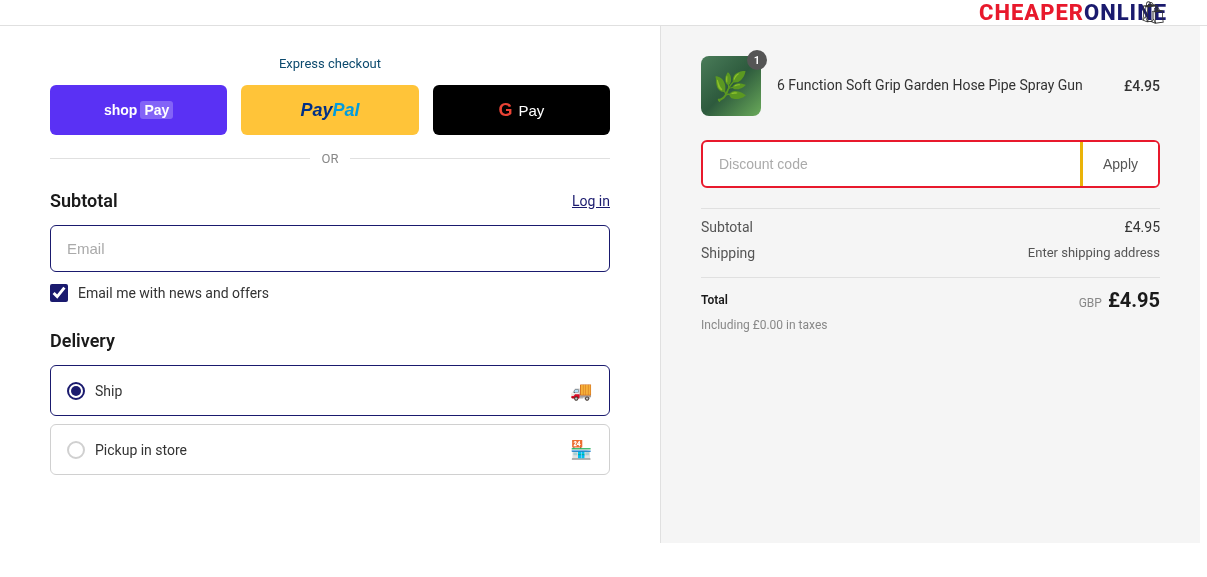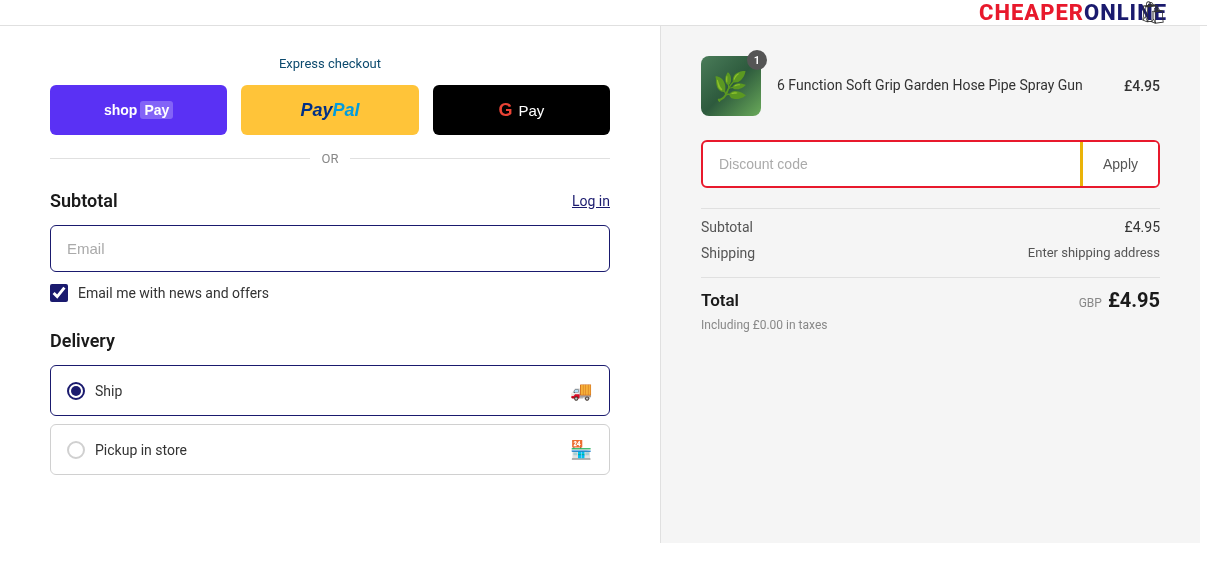--- a/index.html
+++ b/index.html
@@ -256,21 +256,21 @@
       margin-bottom: 16px;
     }
     .shipping-row .shipping-value { color: #555; font-size: 13px; }
 
     .total-row {
       display: flex;
       justify-content: space-between;
       align-items: center;
       margin-bottom: 6px;
     }
-    .total-label { font-size: 17px; font-weight: 600; color: #1a1a1a; }
+    .total-label { font-size: 12px; font-weight: 600; color: #1a1a1a; }
     .total-right { display: flex; align-items: baseline; gap: 6px; }
     .total-currency { font-size: 12px; color: #888; }
     .total-amount { font-size: 20px; font-weight: 700; color: #1a1a1a; }
 
     .tax-note { font-size: 12px; color: #888; }
 
     .divider { height: 1px; background: #e0e0e0; margin: 10px 0; }
   </style>
 </head>
 <body>

